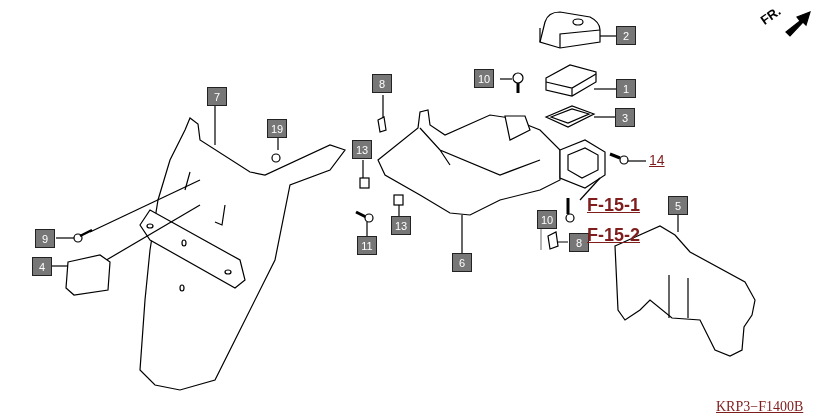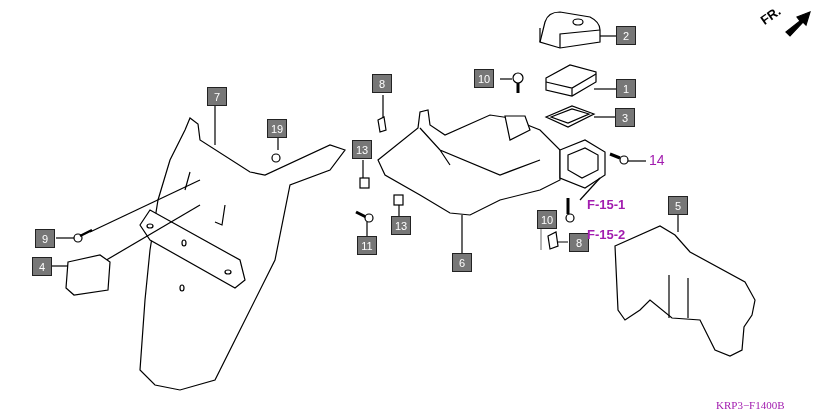--- a/index.html
+++ b/index.html
@@ -1,23 +1,23 @@
 <!DOCTYPE html>
 <html><head>
 <meta charset="utf-8">
 <style>
   html, body { margin:0; padding:0; background:#ffffff; }
   body { width:839px; height:419px; position:relative; overflow:hidden; font-family:"Liberation Sans", sans-serif; }
   svg.art { position:absolute; left:0; top:0; }
   .callout { position:absolute; width:20px; height:19px; background:#777777; border:1px solid #222; color:#fff;
     font-size:11px; line-height:19px; text-align:center; font-family:"Liberation Sans", sans-serif; box-sizing:border-box; }
-  .plain-label { position:absolute; font-family:"Liberation Sans", sans-serif; color:#a21caf; }
-  .ref { font-weight:bold; font-size:13px; line-height:14px; }
+  .plain-label { position:absolute; font-family:"Liberation Sans", sans-serif; color:#7f1d1d;text-decoration:underline; }
+  .ref { font-weight:bold; font-size:18px; line-height:14px; }
   .num14 { font-size:14px; }
-  .code { font-family:"Liberation Serif", serif; font-size:11px; }
+  .code { font-family:"Liberation Serif", serif; font-size:14px; }
   .fr { position:absolute; left:760px; top:8px; transform:rotate(-35deg); font-weight:bold; font-size:13px; font-family:"Liberation Sans", sans-serif;}
 </style>
 </head>
 <body>
 
 <svg class="art" width="839" height="419" viewBox="0 0 839 419" fill="none" stroke="#000" stroke-width="1.2">
 
   <polygon points="786,32 800,21 797,17 810,12 806,25 803,22 790,36" fill="#000"></polygon>
 
   <g>

